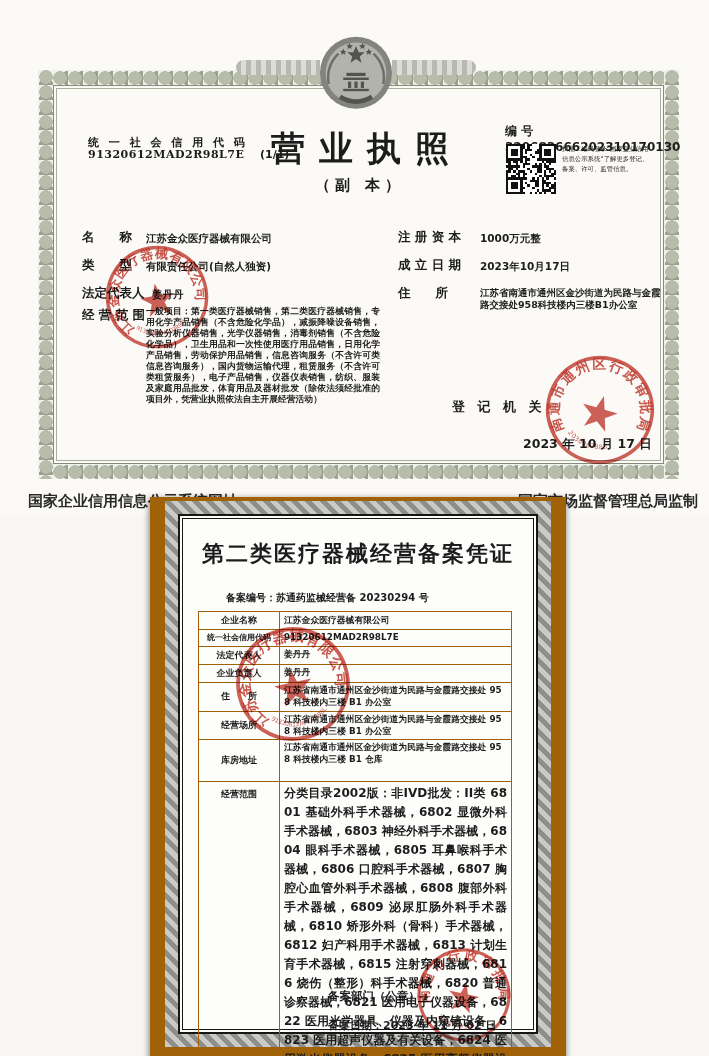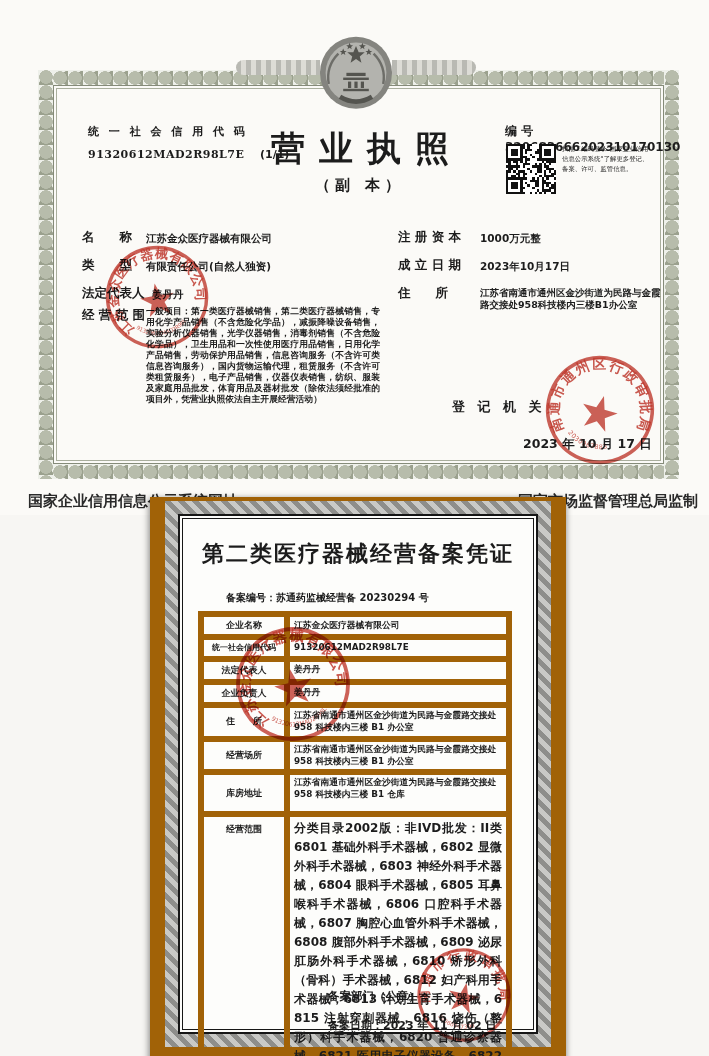--- a/index.html
+++ b/index.html
@@ -19,21 +19,21 @@
     background-size:15px 15px;}
   .edge-v{top:0;height:100%;width:15px;
     background-image:radial-gradient(circle at 8px 7px,#b7bcab 0 6.6px,rgba(0,0,0,0) 7px),
                      radial-gradient(circle at 8px 14px,#9ba18e 0 6.6px,rgba(0,0,0,0) 7px);
     background-size:15px 15px;}
   .frame1-inner{position:absolute;inset:15px;border:1px solid #858b79;
     box-shadow:inset 0 0 0 2px #fbfaf7, inset 0 0 0 3px #a9ae9d;background:#fbfaf7;}
   .wing{height:15px;top:60px;background:repeating-linear-gradient(90deg,#b9b9b3 0 5px,#dddcd6 5px 10px);}
   .wing-l{left:236px;width:84px;border-radius:10px 0 0 10px;}
   .wing-r{left:392px;width:84px;border-radius:0 10px 10px 0;}
-  .usc-label{left:88px;top:124px;font-size:11px;font-weight:bold;letter-spacing:3px;}
+  .usc-label{left:88px;top:135px;font-size:11px;font-weight:bold;letter-spacing:3px;}
   .usc-value{left:88px;top:148px;font-size:11px;font-weight:600;letter-spacing:.5px;font-family:"DejaVu Serif","Liberation Serif",serif;}
   .usc-pages{left:260px;top:148px;font-size:11px;font-weight:600;}
   .lic-title{left:220px;top:126px;width:280px;text-align:center;font-size:34px;font-weight:800;
     letter-spacing:14px;text-indent:14px;font-family:"DejaVu Serif","Liberation Serif",serif;}
   .lic-sub{left:220px;top:176px;width:280px;text-align:center;font-size:15px;font-weight:700;letter-spacing:5px;}
   .serial{left:505px;top:123px;font-size:12px;font-weight:700;}
   .qr{left:506px;top:144px;width:50px;height:50px;background:#fff;}
   .qr-caption{left:562px;top:145px;width:92px;font-size:6.4px;line-height:1.55;font-weight:400;color:#222;}
   .f-label{font-weight:700;font-size:12.5px;white-space:nowrap;}
   .f-value{font-size:10.5px;font-weight:600;word-break:break-all;line-height:1.25;}
@@ -48,21 +48,21 @@
   .braid{position:absolute;left:15px;top:4px;width:386px;height:546px;
     background:repeating-linear-gradient(45deg,#c9c9c6 0 5px,#8e8e8b 5px 10px);}
   .frame2{position:absolute;left:13px;top:13px;right:13px;bottom:13px;background:#fdfdfb;
     border:2.5px solid #161616;}
   .frame2::after{content:"";position:absolute;inset:2px;border:1px solid #161616;}
   .cert-title{left:20px;top:42px;width:376px;text-align:center;font-size:22px;font-weight:800;
     letter-spacing:2px;font-family:"DejaVu Serif","Liberation Serif",serif;}
   .cert-no{left:76px;top:94px;font-size:10px;font-weight:700;}
   table.cert{position:absolute;left:48px;top:114px;width:314px;border-collapse:collapse;
     table-layout:fixed;}
-  table.cert td{border:6px solid #a16207;padding:2px 4px;vertical-align:middle;}
+  table.cert td{border:1px solid #a16207;padding:2px 4px;vertical-align:middle;}
   td.lbl{width:72px;text-align:center;font-size:9px;font-weight:700;}
   td.val{font-size:8.8px;font-weight:600;word-break:break-all;line-height:1.35;}
   td.scope2{font-size:12px;line-height:1.58;font-weight:600;vertical-align:top;
     padding:3px 4px 26px 4px;word-break:break-all;text-align:justify;}
   .dept{left:178px;top:492px;font-size:11.5px;font-weight:800;}
   .fdate{left:178px;top:521px;font-size:11px;font-weight:800;}
   .fdate .dv{font-weight:600;}
   
   svg.seal{position:absolute;mix-blend-mode:multiply;}
   .emblem{left:316px;top:30px;width:80px;height:92px;}

